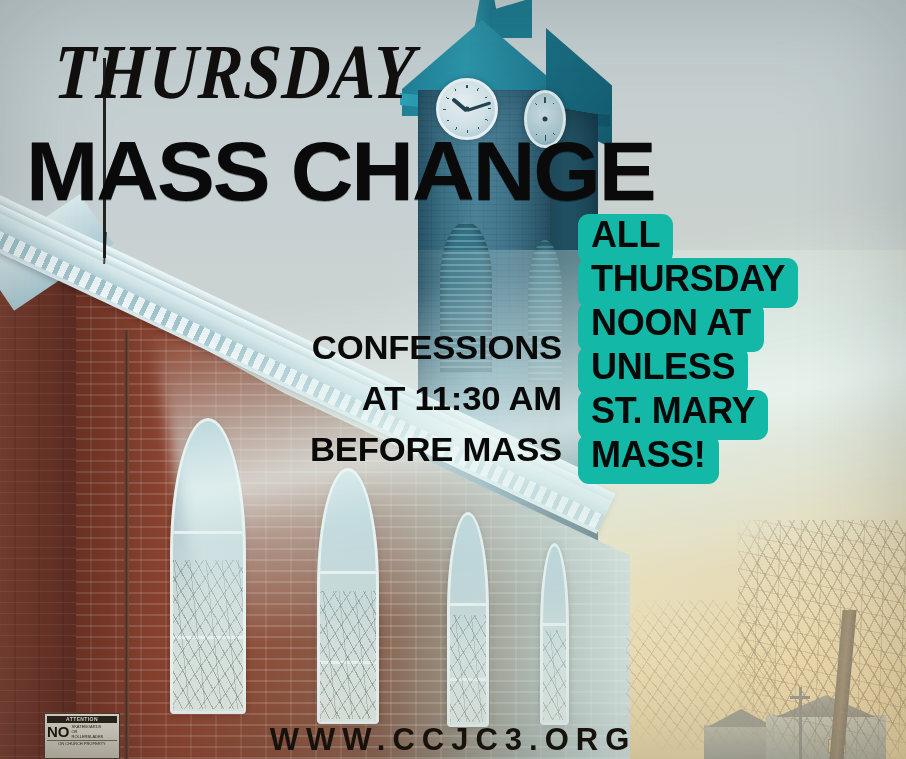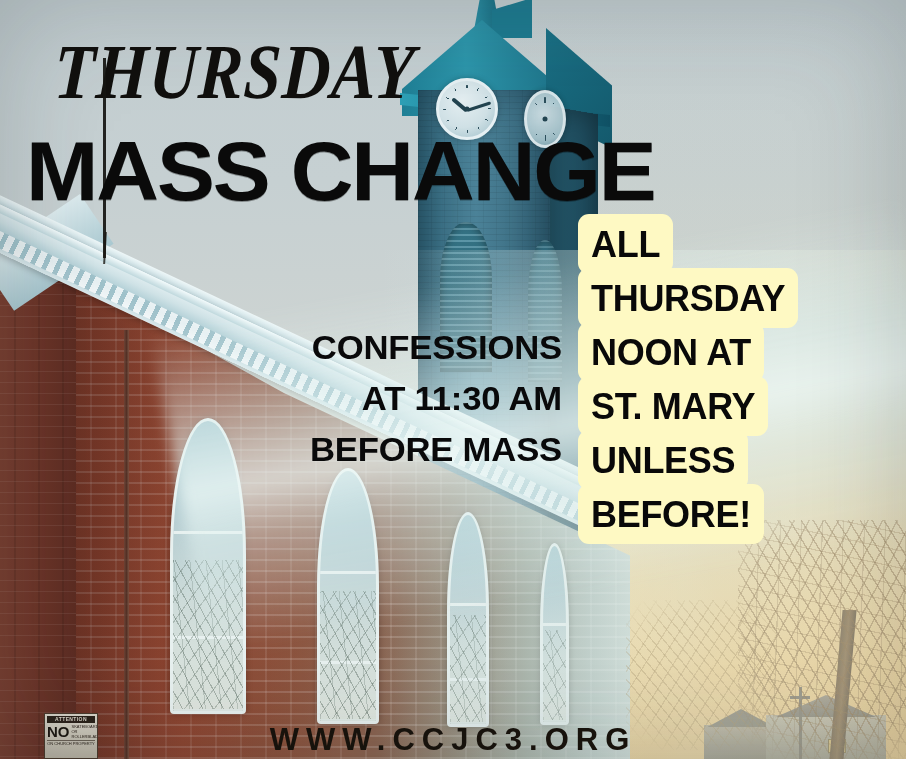--- a/index.html
+++ b/index.html
@@ -242,21 +242,21 @@
 
   
   .drain{
     position:absolute;left:124px;top:330px;width:5px;height:430px;
     background:linear-gradient(to right,#6b4436,#4c2f25 50%,#7a5342);
     opacity:.85;
   }
 
   
   .sign{
-    position:absolute;left:44px;top:713px;width:54px;height:46px;
+    position:absolute;left:44px;top:713px;width:76px;height:46px;
     background:linear-gradient(to bottom,#d8d4c8,#b9b3a4);
     border:1px solid #4a3a2c;
     padding:2px 2px 0 2px;
     display:flex;flex-direction:column;gap:1px;
     overflow:hidden;
   }
   .sign-top{font-size:5px;font-weight:bold;color:#17130f;text-align:center;letter-spacing:.4px;
     background:#2a2119;color:#ded9cd;line-height:7px;}
   .sign-mid{display:flex;align-items:center;gap:2px;}
   .sign-no{font-size:15px;font-weight:bold;color:#1b1610;line-height:14px;}
@@ -379,26 +379,26 @@
   }
   .confessions div{white-space:nowrap;}
 
   
   .notice{
     position:absolute;left:578px;top:214px;width:318px;
     display:flex;flex-direction:column;align-items:flex-start;
   }
   .notice .ln{
     display:inline-block;
-    background:#fef9c3;
+    background:#14b8a6;
     color:#090909;
     font-weight:bold;
     font-size:36px;
     line-height:41px;
-    padding:10px 13px 9px 13px;
+    padding:0 13px 9px 13px;
     border-radius:11px;
     margin-bottom:-6px;
     white-space:nowrap;
     letter-spacing:-0.3px;
     position:relative;
   }
 
   .url{
     position:absolute;left:0;right:0;top:722px;
     text-align:center;
@@ -520,21 +520,21 @@
     <div class="confessions">
       <div>CONFESSIONS</div>
       <div>AT 11:30 AM</div>
       <div>BEFORE MASS</div>
     </div>
 
     <div class="notice">
       <span class="ln">ALL</span>
       <span class="ln">THURSDAY</span>
       <span class="ln">NOON AT</span>
+      <span class="ln">UNLESS</span>
       <span class="ln">ST. MARY</span>
-      <span class="ln">UNLESS</span>
-      <span class="ln">BEFORE!</span>
+      <span class="ln">MASS!</span>
     </div>
 
     <div class="url">WWW.CCJC3.ORG</div>
   </div>
 
 </div>
 
 </body></html>

